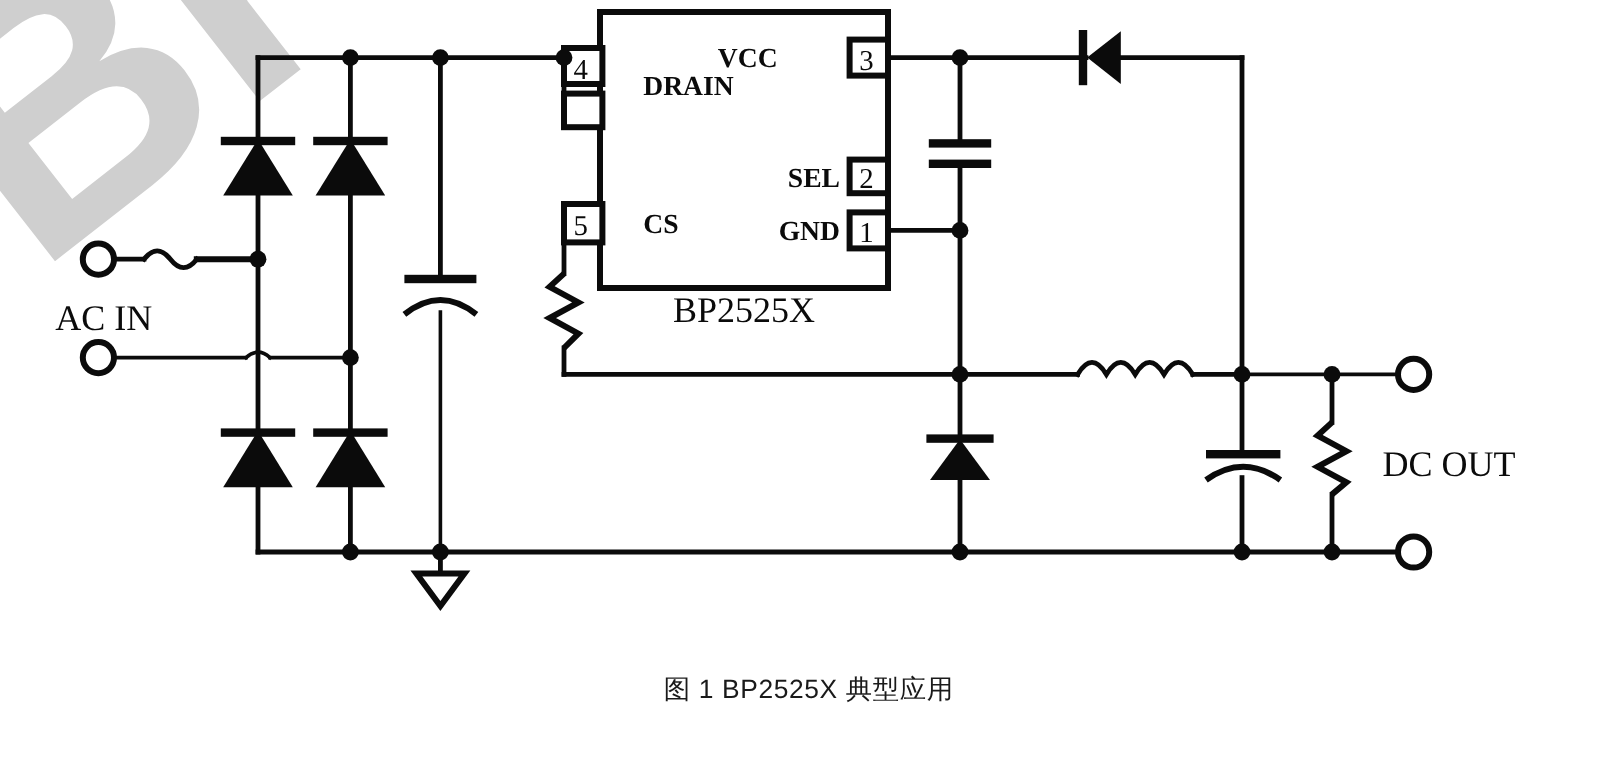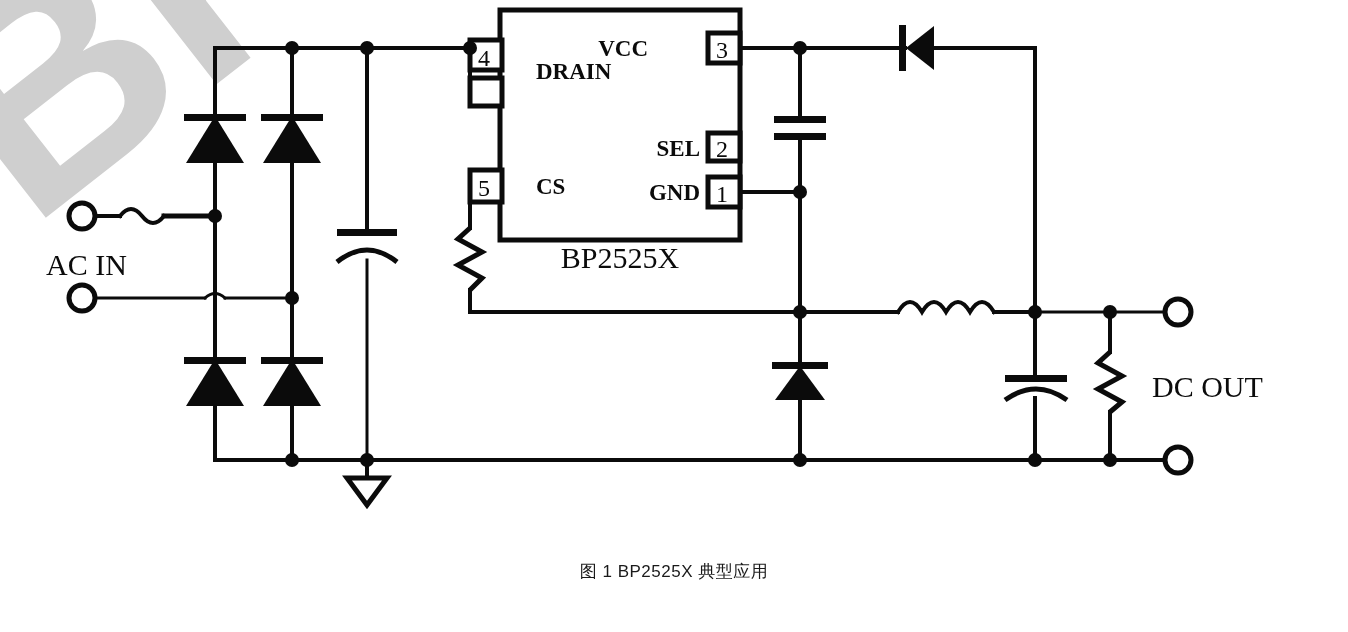--- a/index.html
+++ b/index.html
@@ -50,21 +50,21 @@
     font-weight: bold;
     fill: #cfcfcf;
   }
   #caption {
     position: absolute;
     left: 0;
     top: 560px;
     width: 1348px;
     text-align: center;
     font-family: "Liberation Sans", sans-serif;
-    font-size: 17px;
+    font-size: 22px;
     color: #1a1a1a;
     letter-spacing: 0.5px;
   }
 </style>
 </head>
 <body>
 
 <div id="page">
 
   <svg id="schematic" viewBox="0 0 1348 632">

